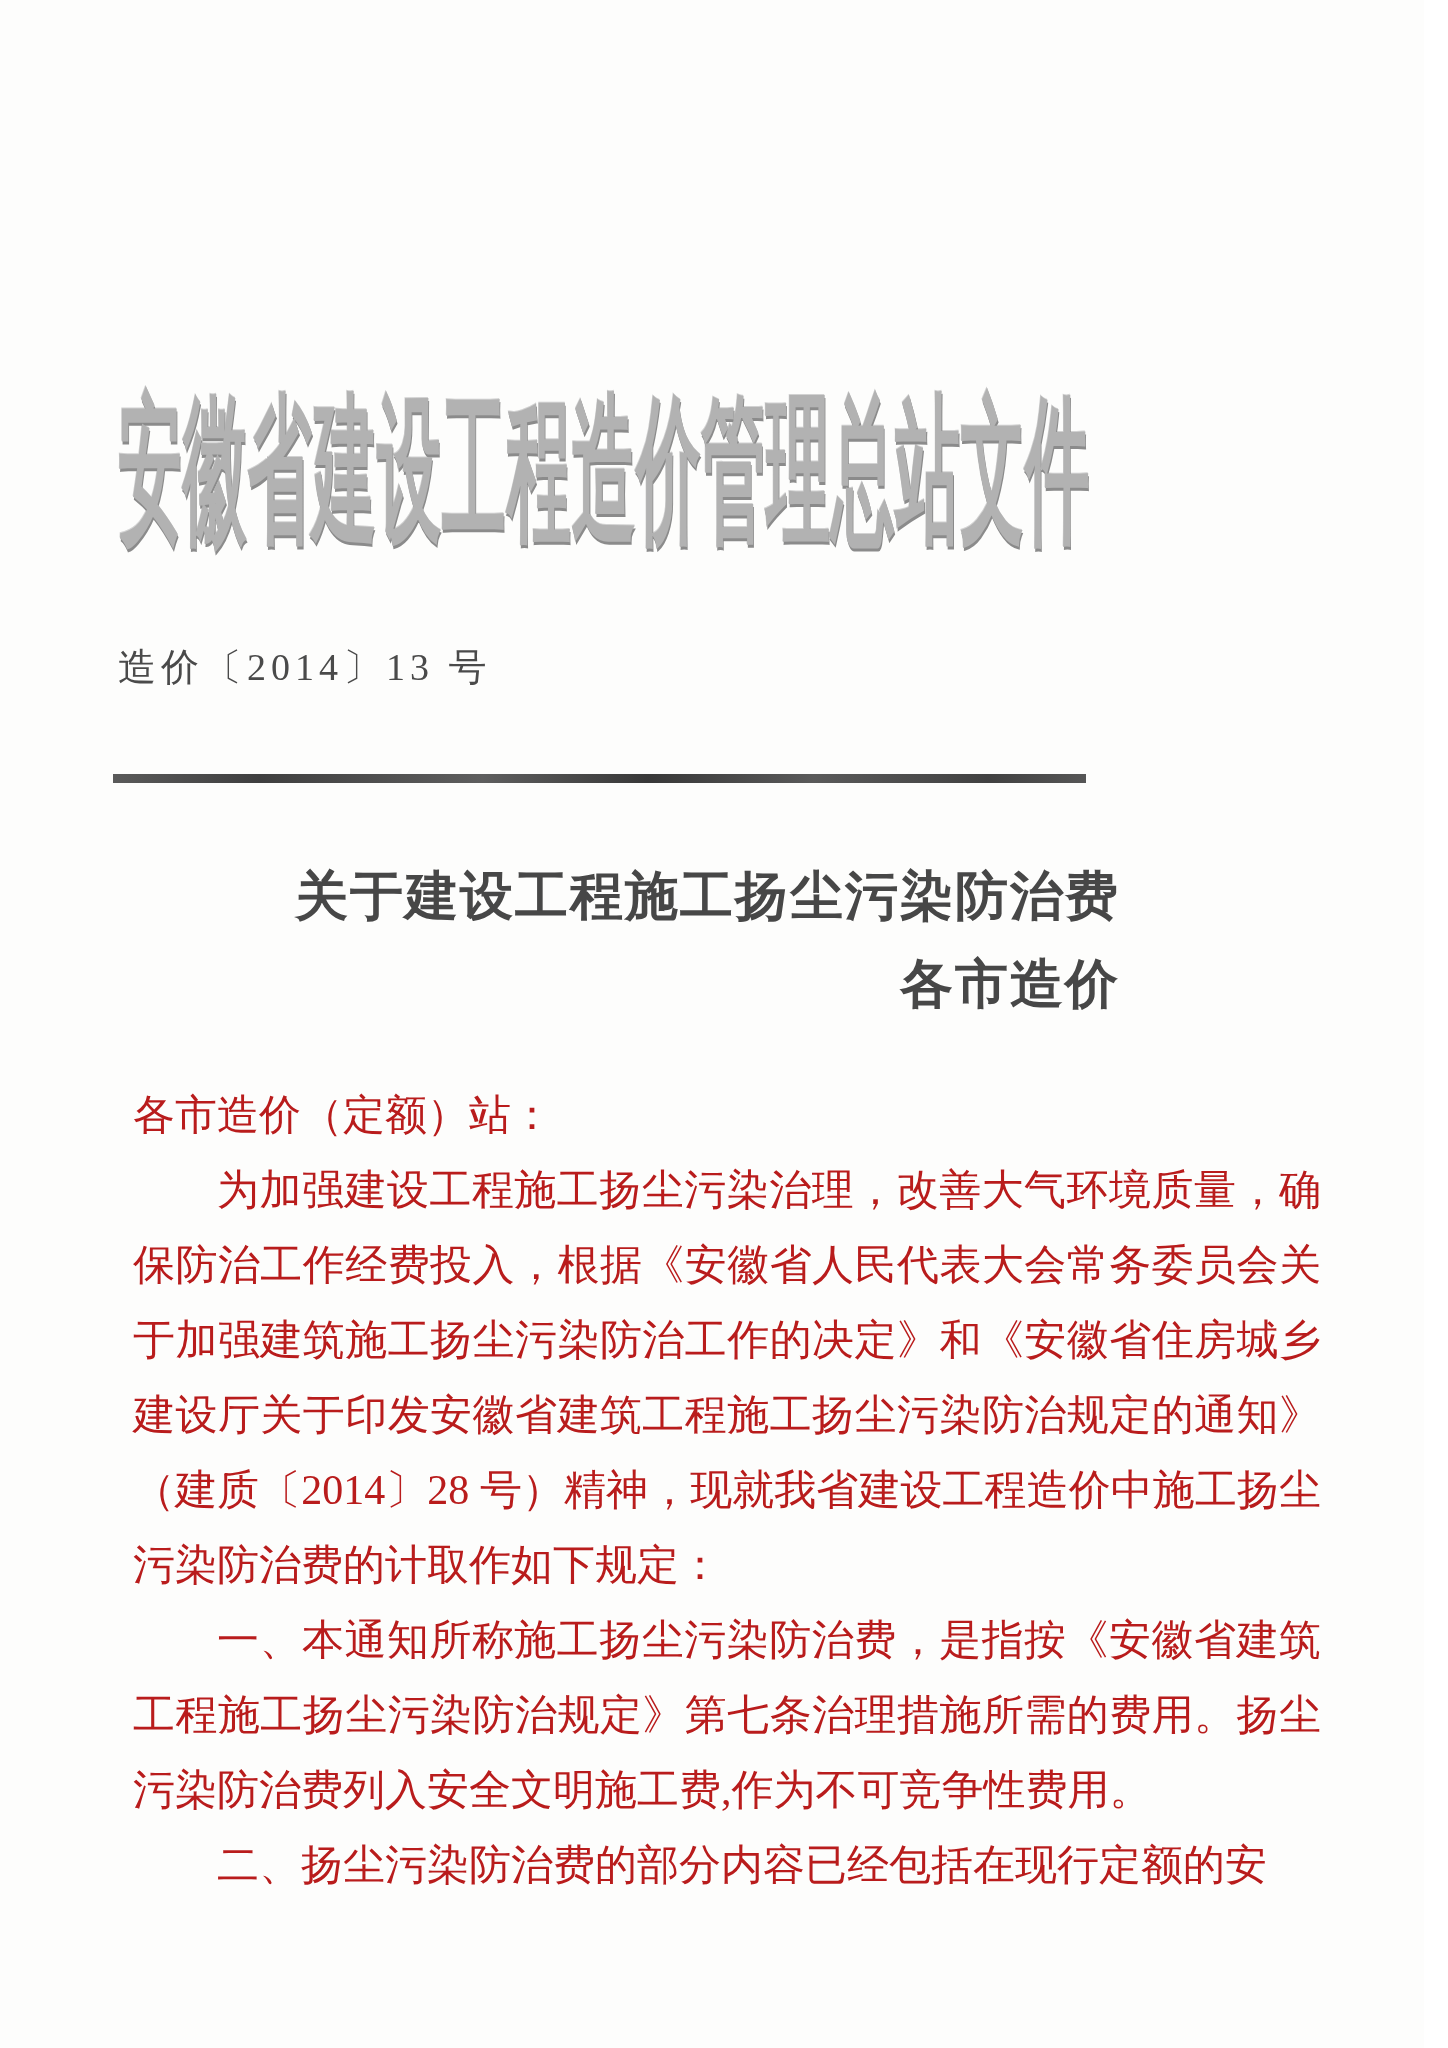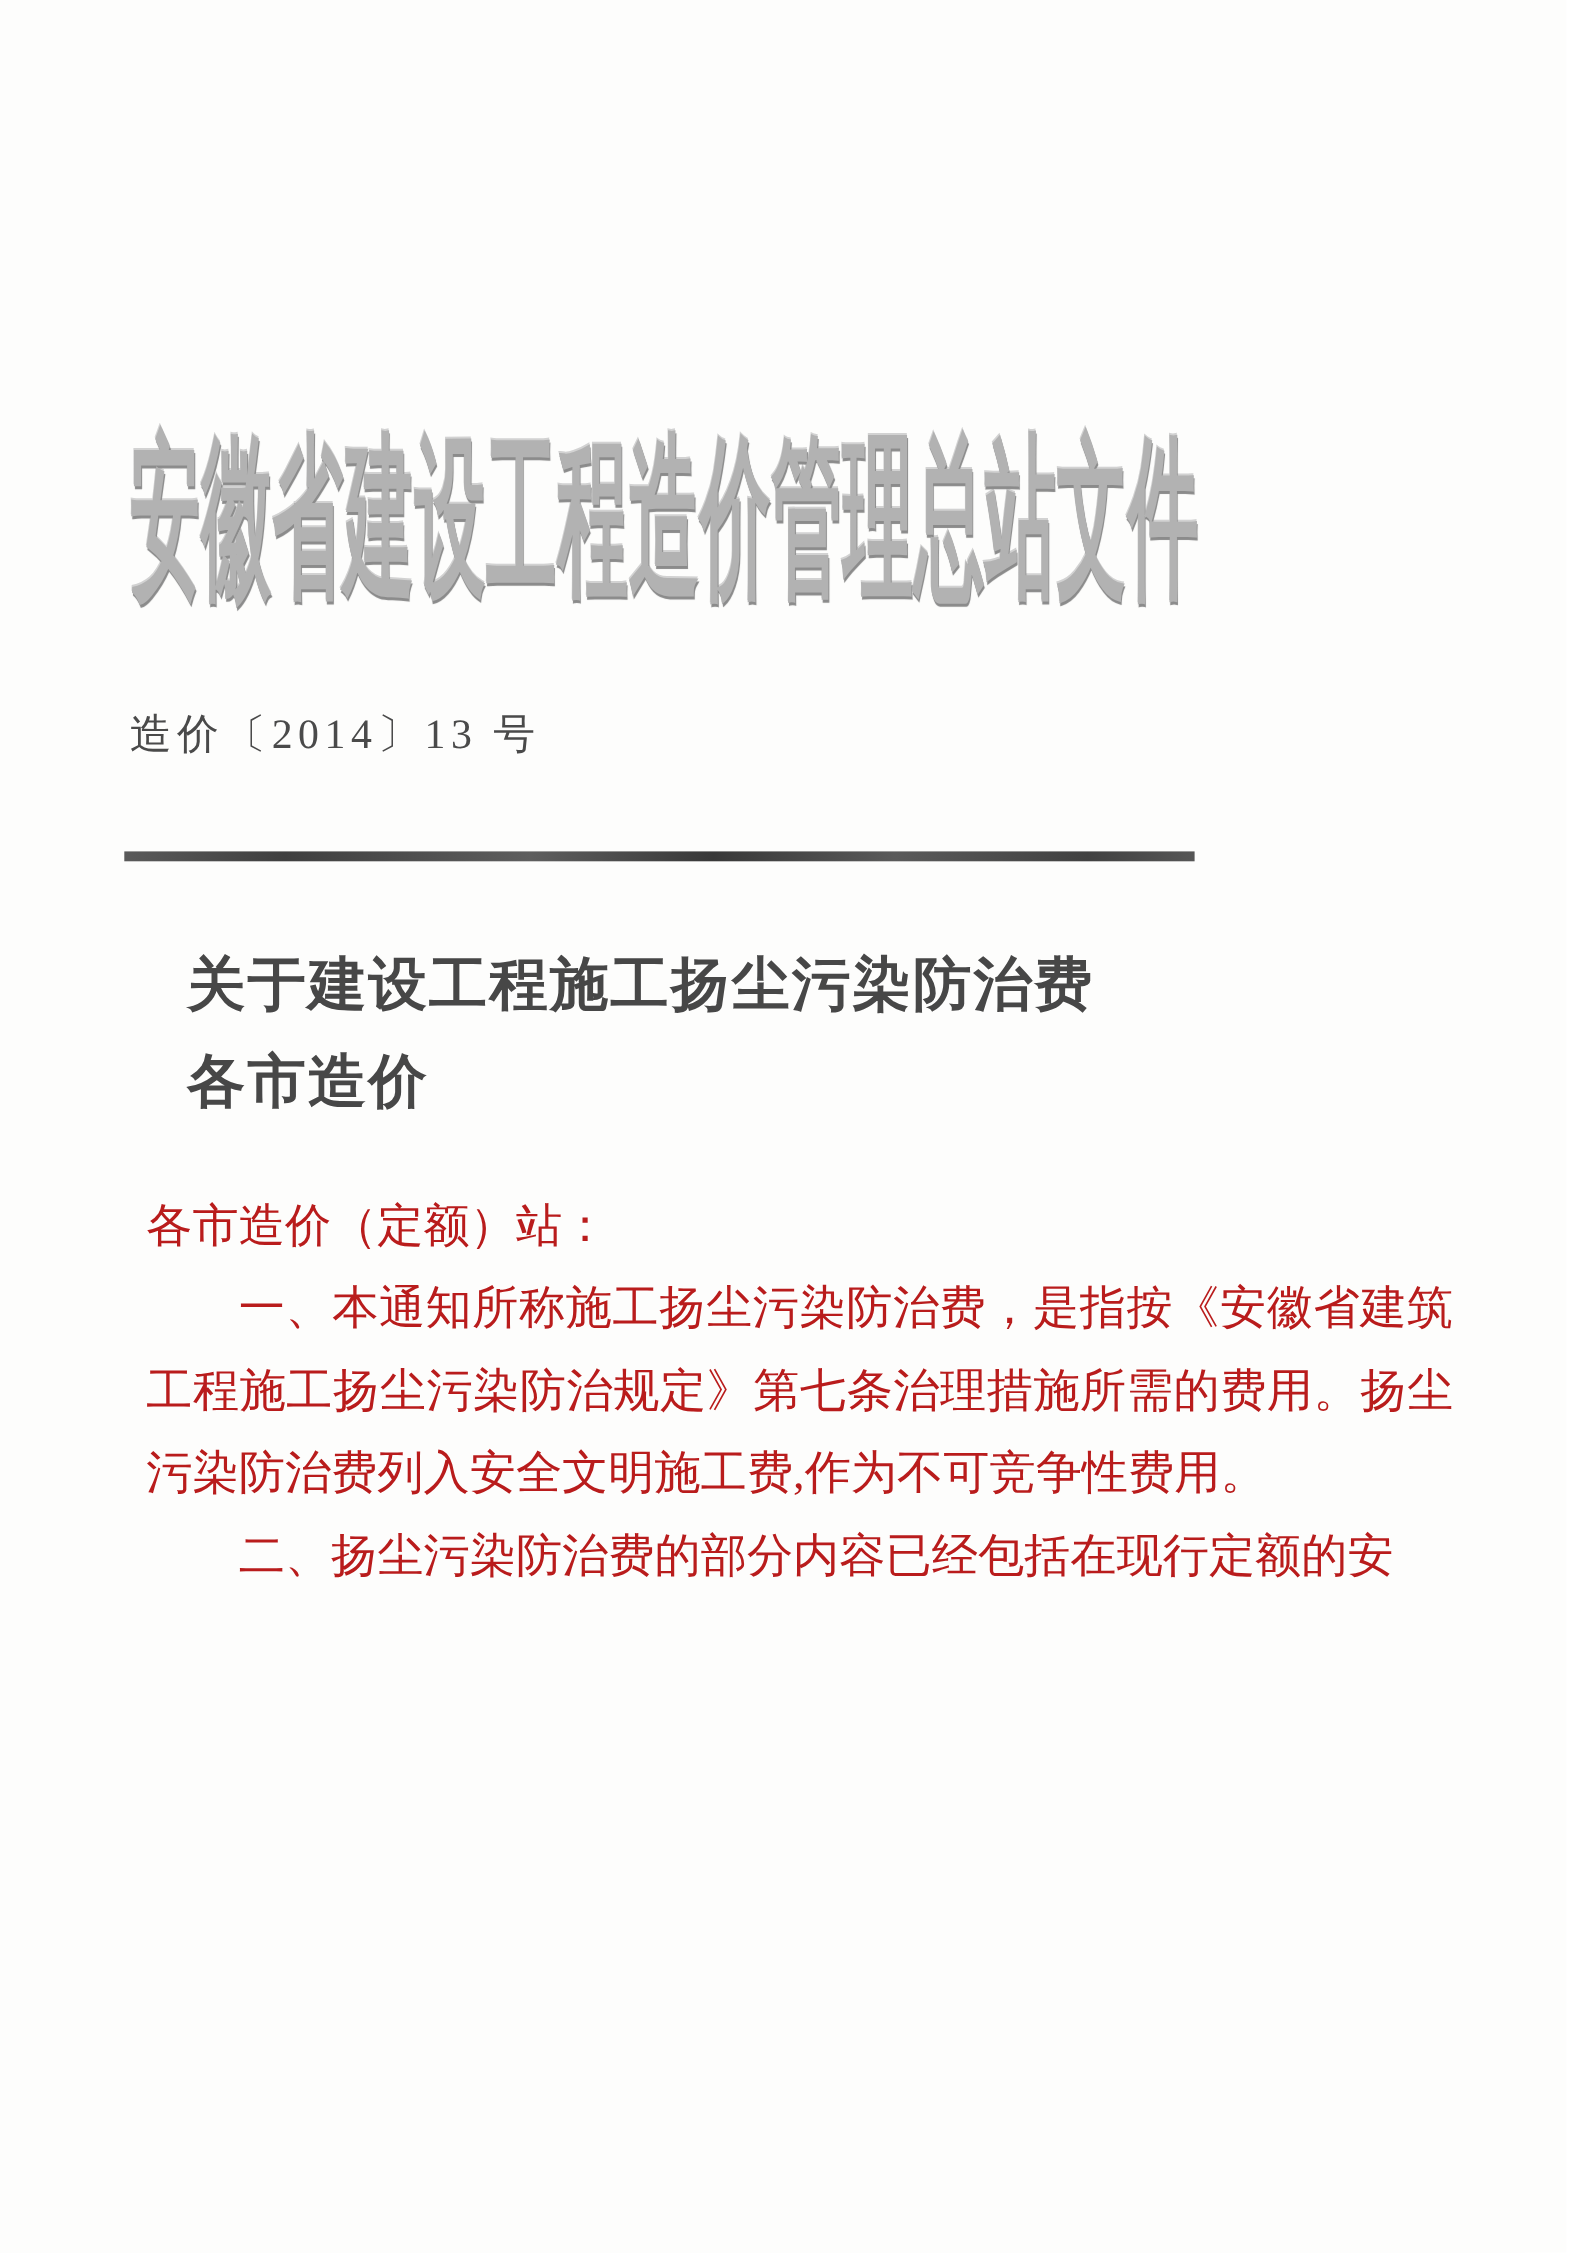--- a/index.html
+++ b/index.html
@@ -47,21 +47,21 @@
     left: 113px;
     width: 973px;
     height: 9px;
     background: linear-gradient(90deg, #5a5a5a, #3f3f3f 15%, #5e5e5e 38%, #383838 55%, #5a5a5a 72%, #414141 90%, #565656);
   }
   .doc-title {
     position: absolute;
     top: 852px;
     left: 170px;
     width: 950px;
-    text-align: left;
+    text-align: right;
     font-size: 53px;
     line-height: 88px;
     font-weight: bold;
     letter-spacing: 2px;
     color: #474747;
   }
   .body-text {
     position: absolute;
     top: 1078px;
     left: 133px;
@@ -90,17 +90,18 @@
 
   <div class="rule"></div>
 
   <div class="doc-title">
     <div>关于建设工程施工扬尘污染防治费</div>
     <div>各市造价</div>
   </div>
 
   <div class="body-text">
     <p class="salutation">各市造价（定额）站：</p>
+    <p class="para">为加强建设工程施工扬尘污染治理，改善大气环境质量，确保防治工作经费投入，根据《安徽省人民代表大会常务委员会关于加强建筑施工扬尘污染防治工作的决定》和《安徽省住房城乡建设厅关于印发安徽省建筑工程施工扬尘污染防治规定的通知》（建质〔2014〕28 号）精神，现就我省建设工程造价中施工扬尘污染防治费的计取作如下规定：</p>
     <p class="para">一、本通知所称施工扬尘污染防治费，是指按《安徽省建筑工程施工扬尘污染防治规定》第七条治理措施所需的费用。扬尘污染防治费列入安全文明施工费,作为不可竞争性费用。</p>
     <p class="para">二、扬尘污染防治费的部分内容已经包括在现行定额的安</p>
   </div>
 
 </div>
 
 </body></html>

